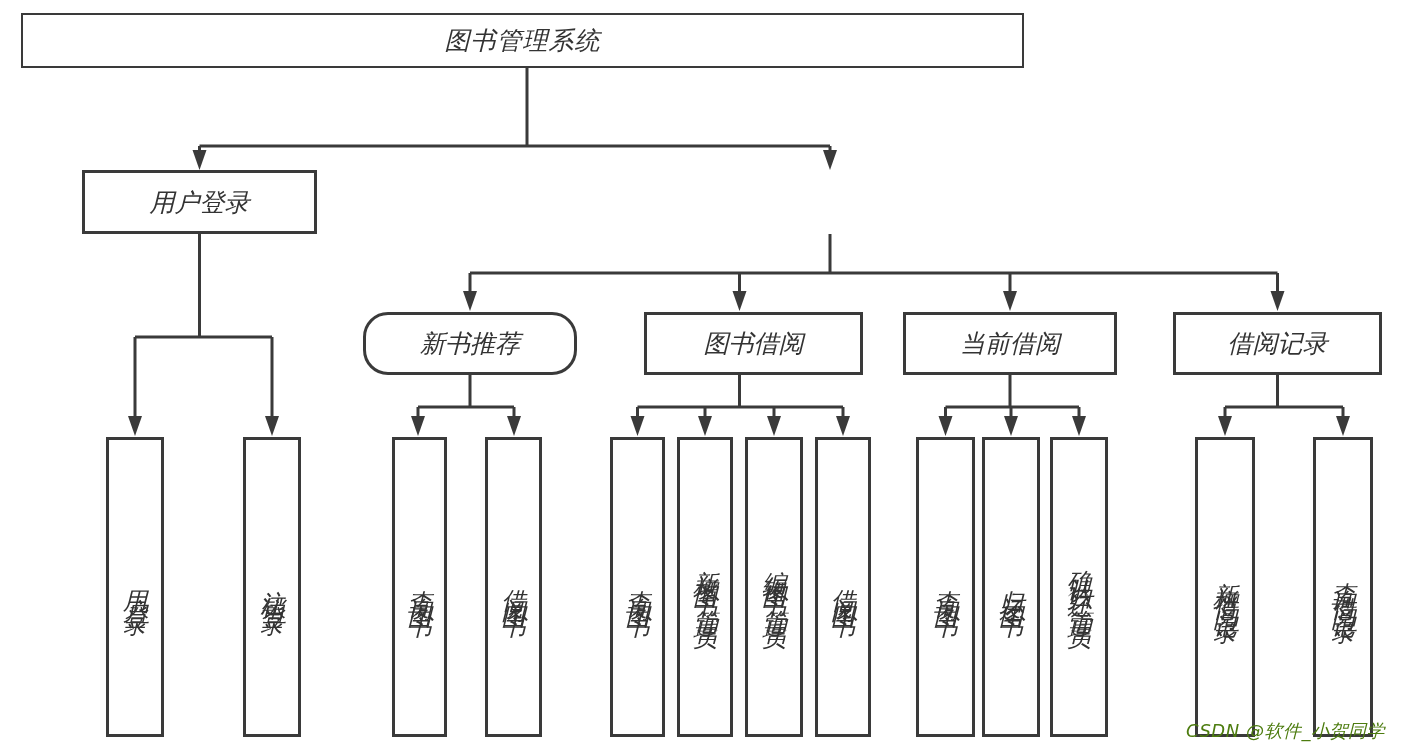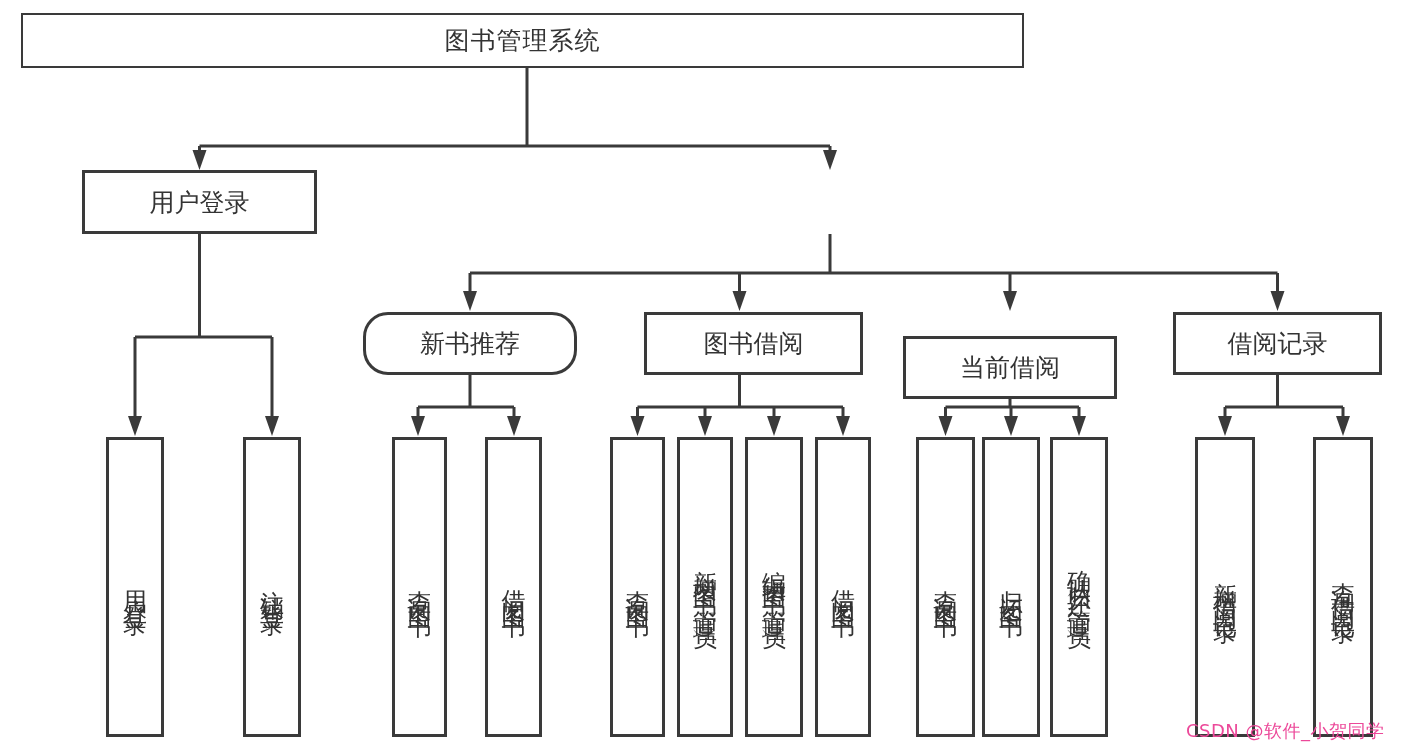--- a/index.html
+++ b/index.html
@@ -1,39 +1,39 @@
 <!DOCTYPE html>
 <html><head>
 <meta charset="utf-8">
 <style>
   html,body { margin:0; padding:0; background:#ffffff; }
   #canvas {
     position:relative; width:1405px; height:747px; background:#ffffff;
-    font-family:"DejaVu Sans","Liberation Sans",sans-serif; overflow:hidden;
+    font-family:"DejaVu Sans","Liberation Sans",sans-serif; overflow:hidden;font-style:italic;
   }
   #lines { position:absolute; left:0; top:0; width:1405px; height:747px; }
   .box {
     position:absolute; box-sizing:border-box; background:#ffffff;
     border:3px solid #3a3a3a; color:#333333;
     display:flex; align-items:center; justify-content:center;
     text-align:center; line-height:1;
   }
   .root {
     left:21px; top:13px; width:1003px; height:55px;
     border-width:2px; font-size:25px; letter-spacing:1px;
   }
   .lvl2 { top:170px; width:235px; height:64px; font-size:25px; }
   .lvl3 { top:312px; height:63px; font-size:25px; }
   .leaf {
     top:437px; height:300px; font-size:24px;
     writing-mode:vertical-rl; text-orientation:mixed; letter-spacing:8px;
   }
   #watermark {
     position:absolute; left:1186px; top:719px; width:220px;
-    font-size:18px; color:#ec4899; letter-spacing:0.5px; white-space:nowrap;
+    font-size:18px; color:#4d7c0f; letter-spacing:0.5px; white-space:nowrap;
   }
 </style>
 </head>
 <body>
 
 <div id="canvas">
 
   <svg id="lines" viewBox="0 0 1405 747" xmlns="http://www.w3.org/2000/svg">
     <g stroke="#3a3a3a" stroke-width="3" fill="none">
 
@@ -77,21 +77,21 @@
       <polygon points="1336,416 1350,416 1343,436"></polygon>
     </g>
   </svg>
 
   <div class="box root">图书管理系统</div>
 
   <div class="box lvl2" style="left:82px;">用户登录</div>
 
   <div class="box lvl3" style="left:363px;width:214px;border-radius:25px;">新书推荐</div>
   <div class="box lvl3" style="left:604px;width:219px;margin-left:40px;">图书借阅</div>
-  <div class="box lvl3" style="left:903px;width:214px;margin-top:24px;">当前借阅</div>
+  <div class="box lvl3" style="left:903px;width:214px;">当前借阅</div>
   <div class="box lvl3" style="left:1173px;width:209px;">借阅记录</div>
 
   <div class="box leaf" style="left:106px;width:58px;">用户登录</div>
   <div class="box leaf" style="left:243px;width:58px;">注销登录</div>
 
   <div class="box leaf" style="left:392px;width:55px;">查询图书</div>
   <div class="box leaf" style="left:485px;width:57px;">借阅图书</div>
 
   <div class="box leaf" style="left:610px;width:55px;">查询图书</div>
   <div class="box leaf" style="left:677px;width:56px;">新增图书（管理员）</div>

